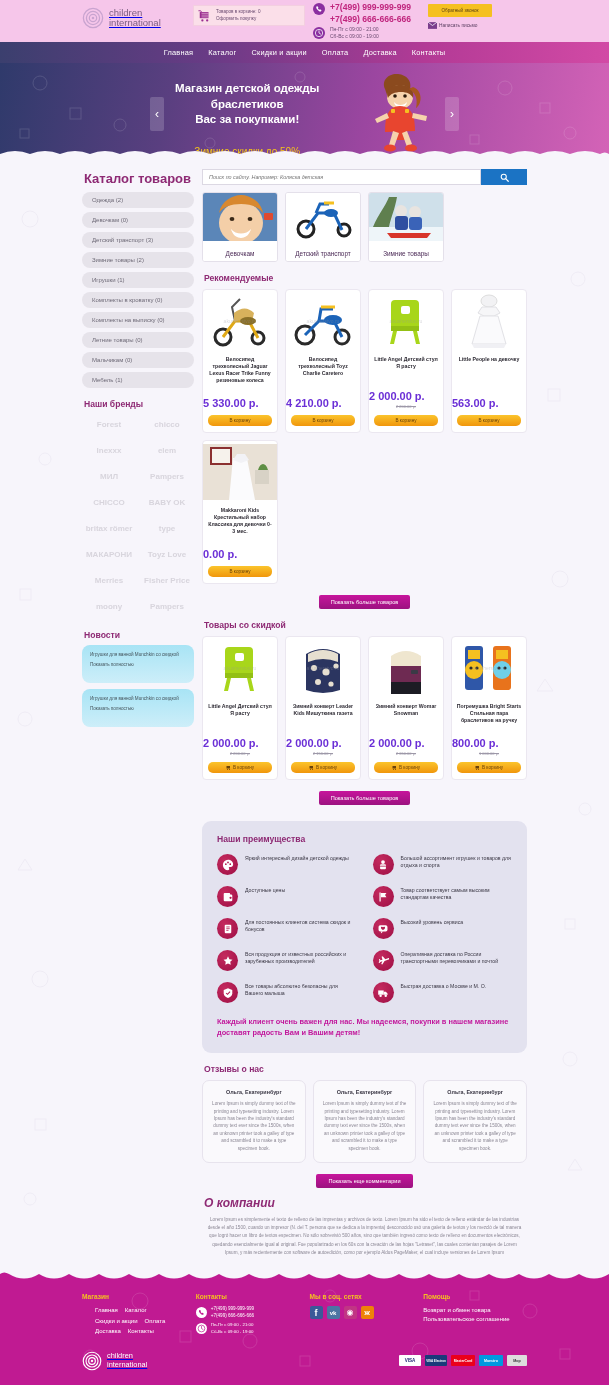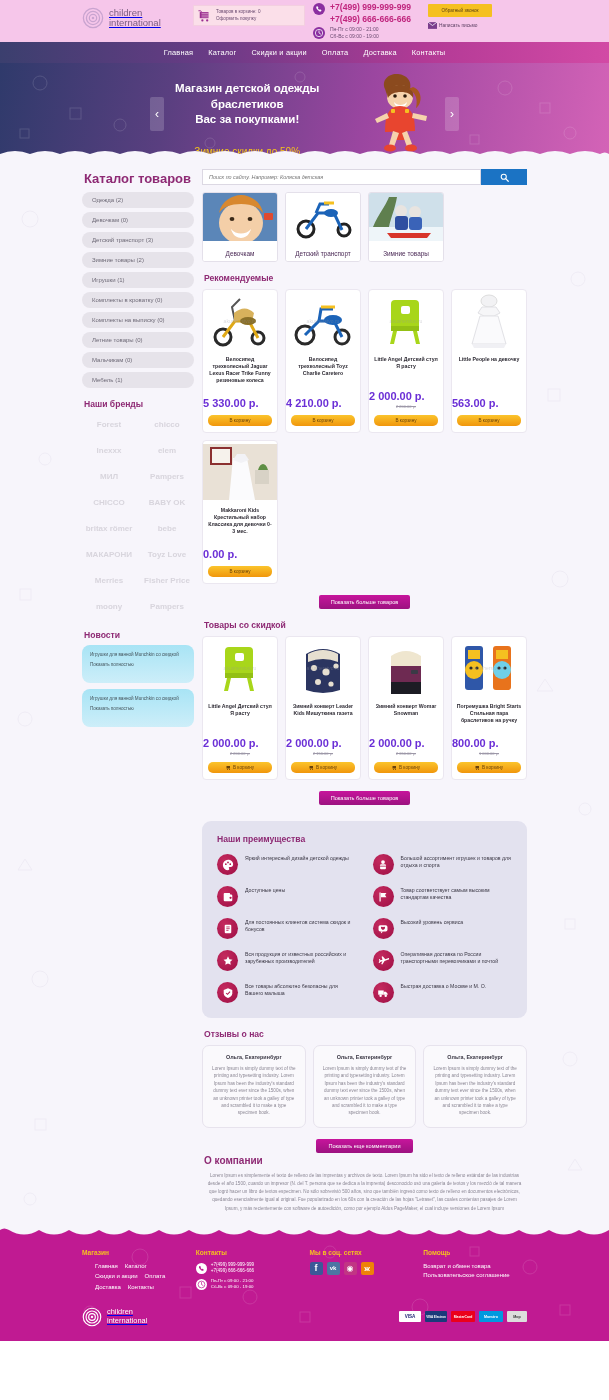--- a/index.html
+++ b/index.html
@@ -182,21 +182,21 @@
   
   .rev-grid { display: flex; gap: 7px; margin-top: 5px; }
   .rev-card {
     flex: 1; background: #faf9fc; border: 1px solid #e7e3ed; border-radius: 7px;
     padding: 8px 8px 10px; text-align: center;
   }
   .rev-name { font-size: 5.4px; font-weight: bold; color: #3a3744; margin-bottom: 5px; }
   .rev-text { font-size: 4.6px; line-height: 7.4px; color: #8b8794; }
 
   
-  .about-title { font-size: 10px; color: #8e2a74; font-weight: bold; margin: 2px 0 6px 2px; }
+  .about-title { font-size: 12px; color: #8e2a74; font-weight: bold; margin: 8px 0 6px 2px; font-style: italic; }
   .about-text { font-size: 4.6px; line-height: 8.2px; color: #8b8794; text-align: center; padding: 0 4px; }
 
   
   .footer { position: relative; background: #c01a92; padding: 22px 0 0; }
   .footer-top-wave { position: absolute; top: -1px; left: 0; width: 100%; height: 13px; }
   .foot-pattern { position: absolute; inset: 0; opacity: .12; }
   .foot-inner { position: relative; display: flex; padding: 0 82px 14px; gap: 10px; }
   .fcol { flex: 1; }
   .fcol h4 { color: #f5c020; font-size: 6.6px; margin-bottom: 6px; }
   .fcol-links { display: flex; flex-wrap: wrap; gap: 1px 7px; padding-left: 13px; }
@@ -380,21 +380,21 @@
       <div class="brand-grid">
         <div class="brand">Forest</div>
         <div class="brand">chicco</div>
         <div class="brand">Inexxx</div>
         <div class="brand">elem</div>
         <div class="brand">МИЛ</div>
         <div class="brand">Pampers</div>
         <div class="brand">CHICCO</div>
         <div class="brand">BABY OK</div>
         <div class="brand">britax römer</div>
-        <div class="brand">bebe</div>
+        <div class="brand">type</div>
         <div class="brand">МАКАРОНИ</div>
         <div class="brand">Toyz Love</div>
         <div class="brand">Merries</div>
         <div class="brand">Fisher Price</div>
         <div class="brand">moony</div>
         <div class="brand">Pampers</div>
       </div>
 
       <div class="news-title">Новости</div>
       <div class="news-card">
@@ -751,20 +751,21 @@
                     <rect x="1.4" y="4" width="6.4" height="5" fill="#fff"></rect>
                     <path d="M7.8 5.6h2.6l2 2.2V9H7.8z" fill="#fff"></path>
                     <circle cx="4.2" cy="10.2" r="1.4" fill="#fff"></circle>
                     <circle cx="10.2" cy="10.2" r="1.4" fill="#fff"></circle>
                   </svg>
               </span>
               <span class="adv-txt">Быстрая доставка о Москве и М. О.</span>
             </div>
           </div>
         </div>
+        <div class="adv-msg">Каждый клиент очень важен для нас. Мы надеемся, покупки в нашем магазине доставят радость Вам и Вашим детям!</div>
       </section>
 
       <div class="sec-title">Отзывы о нас</div>
       <div class="rev-grid">
         <div class="rev-card">
           <div class="rev-name">Ольга, Екатеринбург</div>
           <div class="rev-text">Lorem Ipsum is simply dummy text of the printing and typesetting industry. Lorem Ipsum has been the industry's standard dummy text ever since the 1500s, when an unknown printer took a galley of type and scrambled it to make a type specimen book.</div>
         </div>
         <div class="rev-card">
           <div class="rev-name">Ольга, Екатеринбург</div>

